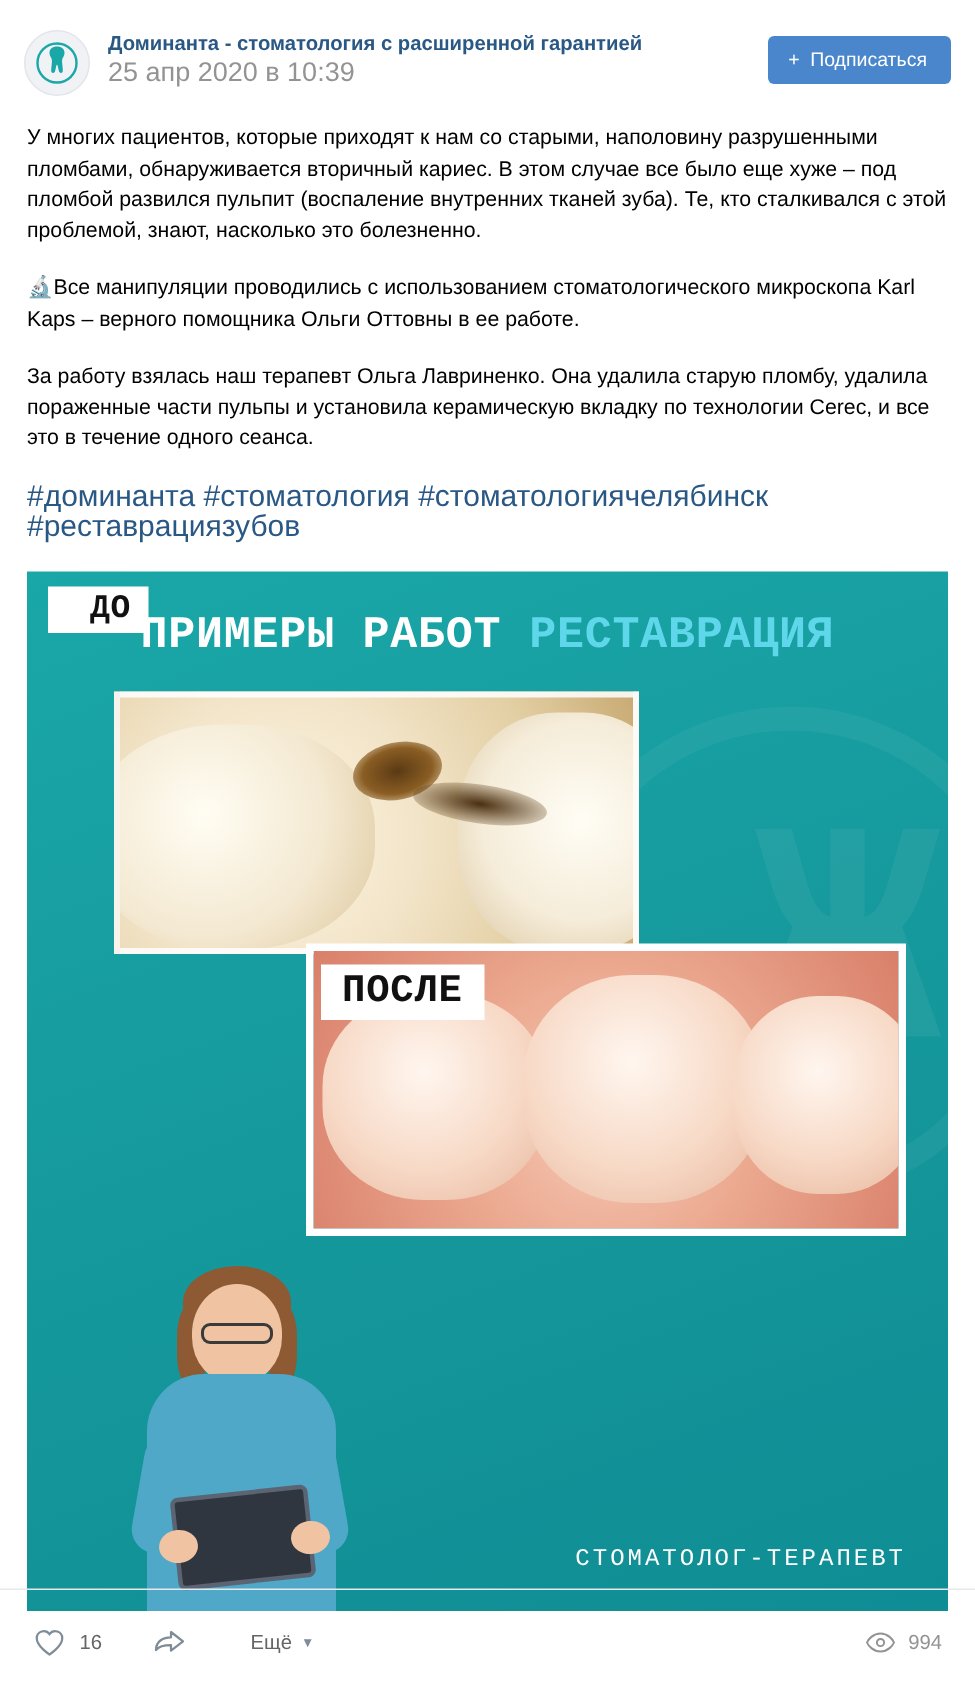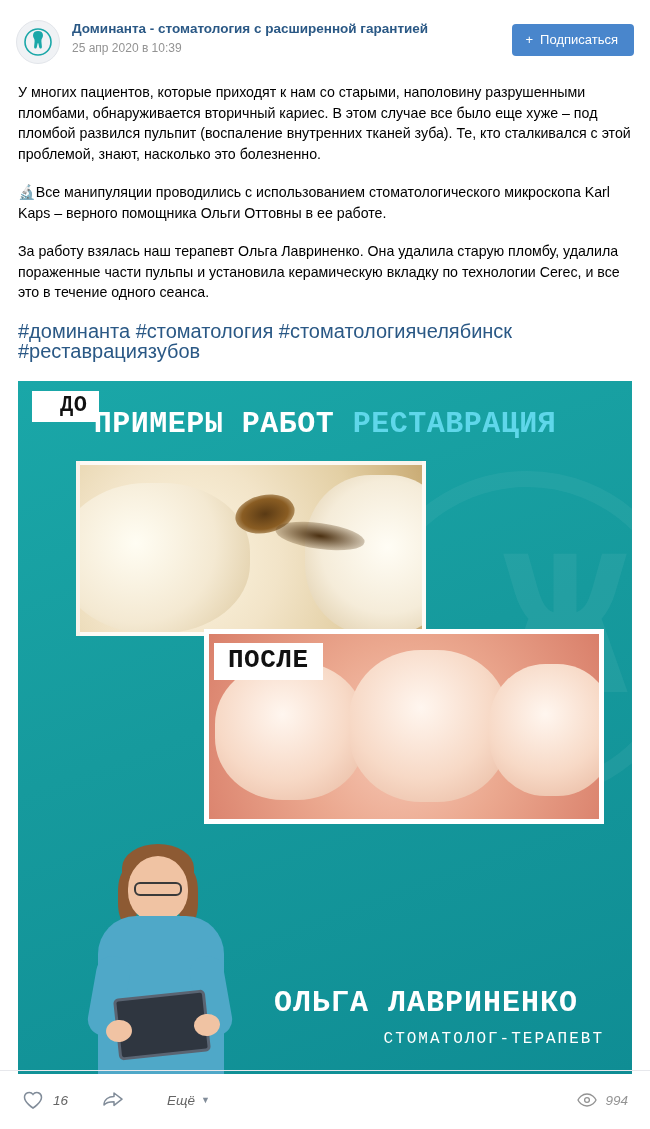--- a/index.html
+++ b/index.html
@@ -44,21 +44,21 @@
     padding-top: 2px;
   }
   .group-name {
     font-size: 13.5px;
     font-weight: bold;
     color: #2a5885;
     line-height: 17px;
     white-space: nowrap;
   }
   .post-date {
-    font-size: 12px;
+    font-size: 18px;
     color: #939393;
     line-height: 17px;
     margin-top: 3px;
   }
   .subscribe-btn {
     flex: 0 0 auto;
     background: #4986cc;
     color: #ffffff;
     font-size: 13px;
     border: none;
@@ -336,26 +336,25 @@
     color: #ffffff;
     font-size: 16px;
     letter-spacing: 2px;
     margin-top: 18px;
   }
 
   
   .post-footer {
     position: absolute;
     left: 0; right: 0; bottom: 0;
-    height: 59px;
+    height: 70px;
     border-top: 1px solid #e7e8ec;
     display: flex;
     align-items: center;
     padding: 16px 22px;
-    font-style: italic;
   }
   .foot-item {
     display: flex;
     align-items: center;
     color: #656565;
     font-size: 13.5px;
     cursor: pointer;
     margin-right: 34px;
   }
   .foot-item svg { margin-right: 9px; display: block; }
@@ -426,21 +425,20 @@
       <div class="glasses"></div>
       <div class="neck"></div>
       <div class="body"></div>
       <div class="arm-l"></div>
       <div class="arm-r"></div>
       <div class="tablet"></div>
       <div class="hand-l"></div>
       <div class="hand-r"></div>
     </div>
 
-    <div class="doctor-name">ОЛЬГА ЛАВРИНЕНКО</div>
     <div class="doctor-role">СТОМАТОЛОГ-ТЕРАПЕВТ</div>
   </div>
 
   <div class="post-footer">
     <div class="foot-item">
       <span>
         <svg width="22" height="20" viewBox="0 0 22 20">
             <path d="M11 18S2.5 12.6 2.5 7.2A4.7 4.7 0 0 1 11 4.4a4.7 4.7 0 0 1 8.5 2.8C19.5 12.6 11 18 11 18z" fill="none" stroke="#818c99" stroke-width="1.5"></path>
           </svg>
       </span>

